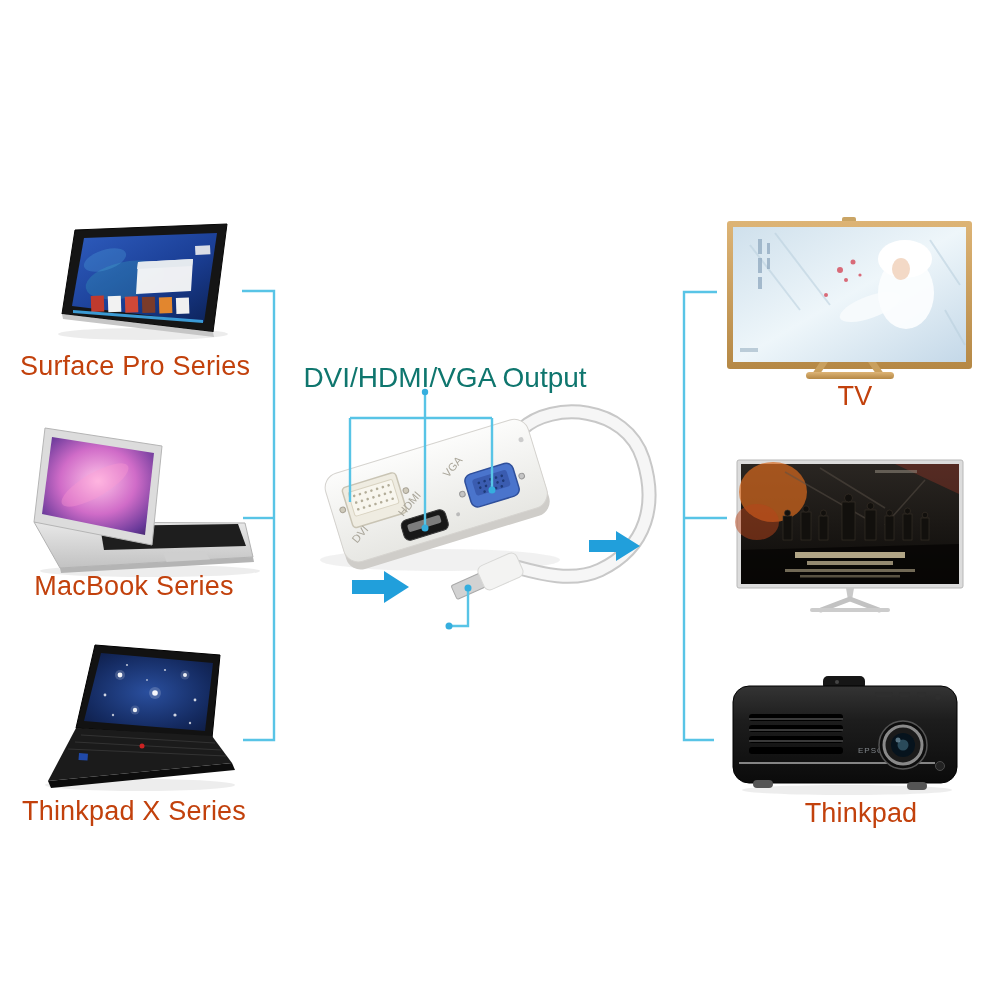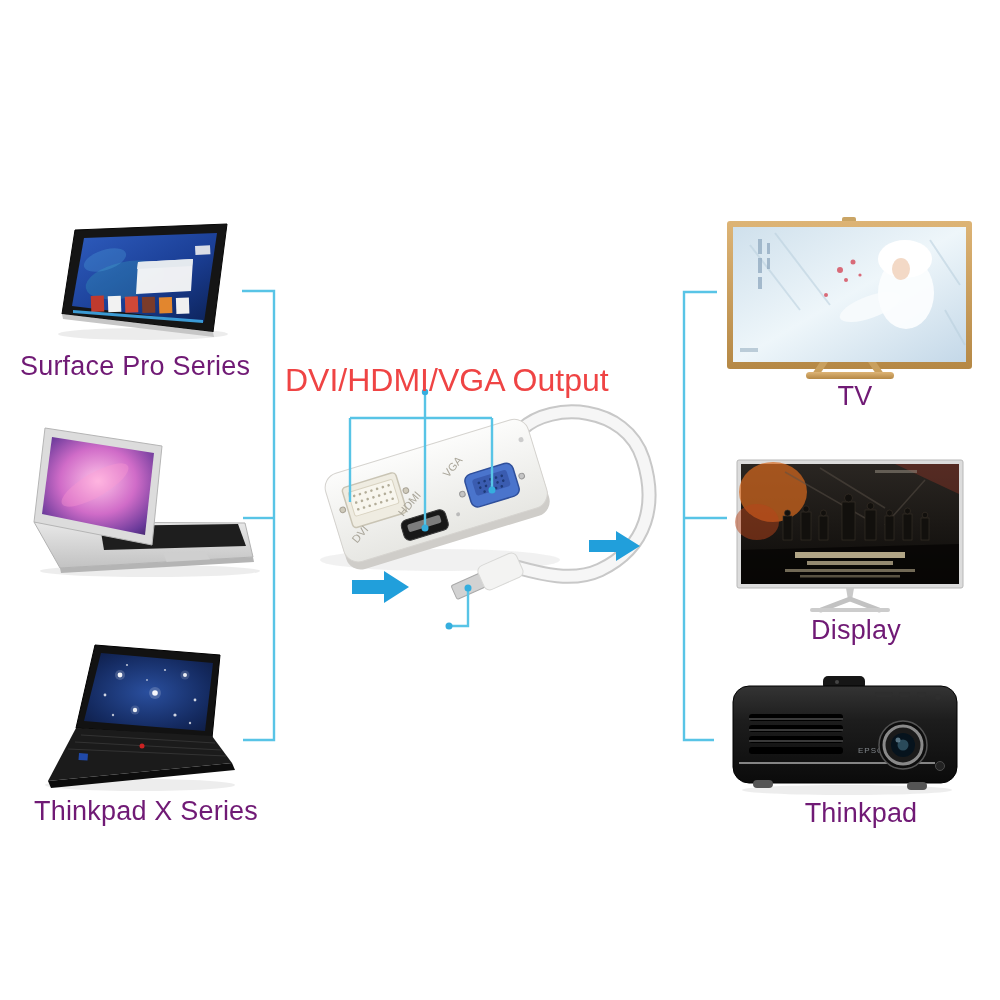--- a/index.html
+++ b/index.html
@@ -1,25 +1,25 @@
 <!DOCTYPE html>
 <html><head>
 <meta charset="utf-8">
 <style>
   html,body{margin:0;padding:0;background:#fff;}
   .canvas{
     position:relative;width:1000px;height:1000px;background:#ffffff;overflow:hidden;
     font-family:"Liberation Sans", sans-serif;
   }
   .device-label{
-    position:absolute;font-size:27px;color:#701a75;text-align:center;
+    position:absolute;font-size:27px;color:#c2410c;text-align:center;
     white-space:nowrap;letter-spacing:0.2px;
   }
   .blue-label{
-    position:absolute;font-size:32px;color:#ef4444;text-align:center;white-space:nowrap;
+    position:absolute;font-size:28px;color:#0f766e;text-align:center;white-space:nowrap;
   }
   svg{display:block;}
   .overlay{position:absolute;left:0;top:0;z-index:30;pointer-events:none;}
   .devsvg{position:absolute;z-index:10;}
   .adaptersvg{position:absolute;z-index:20;}
   .lbl{z-index:40;}
 </style>
 </head>
 <body>
 
@@ -69,20 +69,21 @@
     </defs>
     <ellipse cx="135" cy="156" rx="110" ry="6" fill="#dcdcdc" opacity="0.5"></ellipse>
     <polygon points="19,107 230,108 238,142 45,153" fill="url(#macDeck)" stroke="#b2b2b2" stroke-width="1"></polygon>
     <polygon points="85,111 223,109 231,131 89,135" fill="#1e1e1e"></polygon>
     <polygon points="148,138 190,136 196,146 152,148" fill="#cfcfcf"></polygon>
     <polygon points="45,153 238,142 239,147 46,158" fill="#b4b4b4"></polygon>
     <polygon points="30,13 147,31 137,130 19,107" fill="#dcdcdc" stroke="#b5b5b5" stroke-width="1"></polygon>
     <polygon points="37,22 139,38 130,120 27,99" fill="url(#macScreen)"></polygon>
     <ellipse cx="80" cy="70" rx="38" ry="12" fill="#ff9ad0" opacity="0.35" transform="rotate(-30 80 70)"></ellipse>
   </svg>
+  <div class="device-label lbl" style="left:34px;top:571px;width:200px">MacBook Series</div>
 
   <svg class="devsvg" style="left:35px;top:635px" width="220" height="160" viewBox="0 0 220 160">
     <defs>
       <radialGradient id="tpScreen" cx="0.5" cy="0.5" r="0.8">
         <stop offset="0" stop-color="#2a4f9e"></stop>
           <stop offset="0.6" stop-color="#142a60"></stop>
           <stop offset="1" stop-color="#0b1535"></stop>
       </radialGradient>
     </defs>
     <ellipse cx="105" cy="150" rx="95" ry="6" fill="#dcdcdc" opacity="0.5"></ellipse>
@@ -109,21 +110,21 @@
     <polygon points="41,93 177,101 197,128 13,146" fill="#1b1b1b"></polygon>
     <g stroke="#333333" stroke-width="1" fill="none">
       <polyline points="46,100 180,108"></polyline>
         <polyline points="40,107 186,115"></polyline>
         <polyline points="33,114 191,121"></polyline>
     </g>
     <circle cx="107" cy="111" r="2.5" fill="#cc2222"></circle>
     <polygon points="13,146 197,128 200,135 16,153" fill="#0d0d0d"></polygon>
     <rect x="44" y="118" width="9" height="7" fill="#2255cc" opacity="0.8" transform="rotate(4 44 118)"></rect>
   </svg>
-  <div class="device-label lbl" style="left:34px;top:796px;width:210px">Thinkpad X Series</div>
+  <div class="device-label lbl" style="left:22px;top:796px;width:210px">Thinkpad X Series</div>
 
   <svg class="devsvg" style="left:720px;top:215px" width="260" height="170" viewBox="0 0 260 170">
     <defs>
       <linearGradient id="gold" x1="0" y1="0" x2="0" y2="1">
         <stop offset="0" stop-color="#ddb476"></stop>
           <stop offset="1" stop-color="#b58845"></stop>
       </linearGradient>
       <linearGradient id="ice" x1="0" y1="0" x2="1" y2="1">
         <stop offset="0" stop-color="#cfe0ec"></stop>
           <stop offset="0.5" stop-color="#eef6fa"></stop>
@@ -202,21 +203,20 @@
     </g>
     <polygon points="16,100 234,94 234,134 16,134" fill="#070605" opacity="0.85"></polygon>
     <rect x="70" y="102" width="110" height="6" fill="#cfc19e" opacity="0.85"></rect>
     <rect x="82" y="111" width="86" height="4" fill="#cfc19e" opacity="0.7"></rect>
     <rect x="60" y="119" width="130" height="3" fill="#b8ab8c" opacity="0.6"></rect>
     <rect x="75" y="125" width="100" height="2.5" fill="#9a8f74" opacity="0.55"></rect>
     <polygon points="121,138 129,138 127,150 123,150" fill="#c9c9c9"></polygon>
     <path d="M125 149 L96 160 M125 149 L154 160" stroke="#c2c2c2" stroke-width="5" fill="none" stroke-linecap="round"></path>
     <rect x="85" y="158" width="80" height="4" rx="2" fill="#cccccc"></rect>
   </svg>
-  <div class="device-label lbl" style="left:781px;top:615px;width:150px">Display</div>
 
   <svg class="devsvg" style="left:725px;top:670px" width="245" height="130" viewBox="0 0 245 130">
     <defs>
       <linearGradient id="projBody" x1="0" y1="0" x2="0" y2="1">
         <stop offset="0" stop-color="#343434"></stop>
           <stop offset="0.35" stop-color="#1d1d1d"></stop>
           <stop offset="1" stop-color="#0b0b0b"></stop>
       </linearGradient>
     </defs>
     <ellipse cx="122" cy="120" rx="105" ry="5" fill="#dcdcdc" opacity="0.5"></ellipse>

